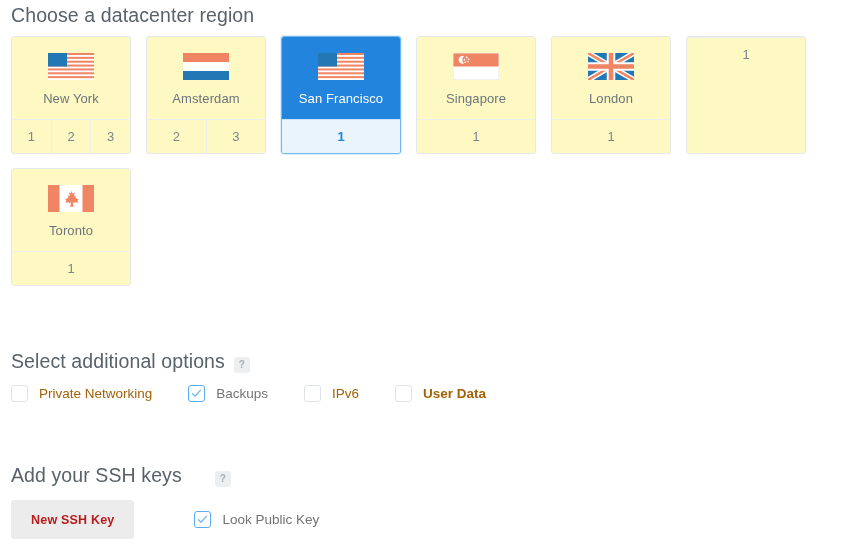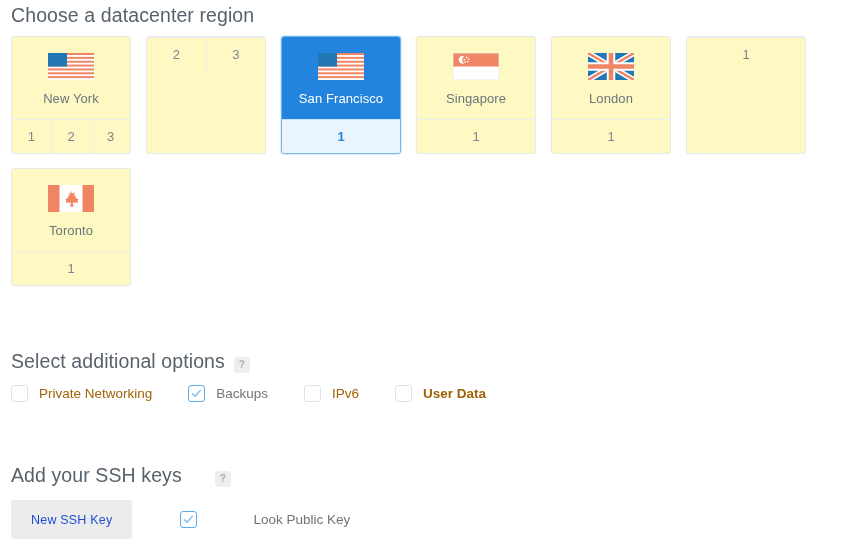--- a/index.html
+++ b/index.html
@@ -167,31 +167,31 @@
     position: absolute;
     left: 11px;
     top: 500px;
     display: flex;
     align-items: center;
   }
   .btn-grey {
     background: #ececec;
     border: none;
     border-radius: 3px;
-    color: #1d4ed8;
+    color: #b91c1c;
     font-family: "Liberation Sans", sans-serif;
     font-size: 12.5px;
-    font-weight: 400;
+    font-weight: 700;
     letter-spacing: 0.2px;
     padding: 0 20px;
     height: 39px;
     min-width: 120px;
     cursor: pointer;
   }
-  .ssh-check { margin-left: 48px; gap: 45px; }
+  .ssh-check { margin-left: 60px; }
 </style>
 </head>
 <body>
 
 <div class="page">
 
   <div class="section-heading" id="heading-region">
     <span class="heading-text">Choose a datacenter region</span>
   </div>
 
@@ -211,20 +211,28 @@
           </svg>
           <span class="card-name">New York</span>
         </div>
         <div class="card-bottom">
           <div class="slot">1</div>
           <div class="slot">2</div>
           <div class="slot">3</div>
         </div>
       </div>
       <div class="region-card">
+        <div class="card-top">
+          <svg class="flag" viewBox="0 0 46 27">
+            <rect width="46" height="27" fill="#ffffff"></rect>
+            <rect x="0" y="0" width="46" height="9" fill="#f08563"></rect>
+            <rect x="0" y="18" width="46" height="9" fill="#2278b5"></rect>
+          </svg>
+          <span class="card-name">Amsterdam</span>
+        </div>
         <div class="card-bottom">
           <div class="slot">2</div>
           <div class="slot">3</div>
         </div>
       </div>
       <div class="region-card selected">
         <div class="card-top">
           <svg class="flag" viewBox="0 0 46 27">
             <rect width="46" height="27" fill="#ffffff"></rect>
             <rect x="0" y="0" width="46" height="2" fill="#f08563"></rect>

